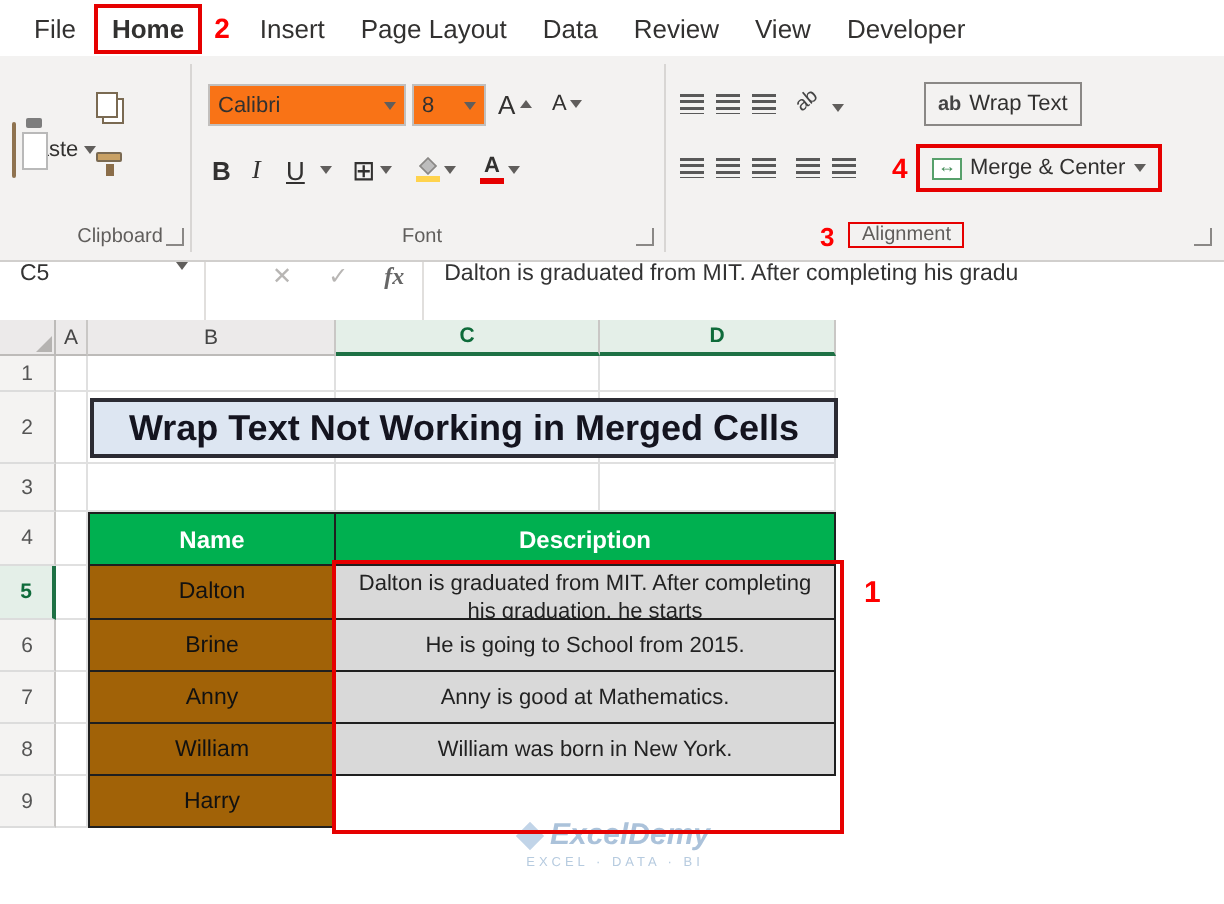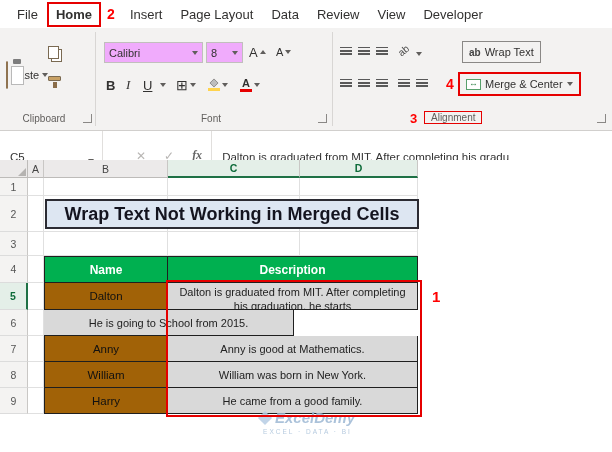--- a/index.html
+++ b/index.html
@@ -24,41 +24,41 @@
   .paste-btn{position:absolute;left:6px;top:10px;width:36px;height:74px;display:flex;flex-direction:row;align-items:center;gap:3px;cursor:default}
   .paste-ic{position:relative;width:22px;height:28px;background:#e8d9c3;border:1px solid #8f7350;border-radius:2px}
   .paste-ic::before{content:"";position:absolute;left:6px;top:-3px;width:8px;height:5px;background:#7d7d7d;border-radius:1px}
   .paste-ic::after{content:"";position:absolute;left:4px;top:4px;width:11px;height:17px;background:#fff;border:1px solid #b9b9b9}
   .paste-label{font-size:11px;color:#323130}
   .mini-btn{position:absolute;width:22px;height:20px;display:flex;align-items:center;justify-content:flex-start}
   .copy-ic{width:11px;height:13px;border:1px solid #7a6a52;background:#fff;box-shadow:3px 3px 0 -1px #fff,3px 3px 0 0 #7a6a52}
   .brush-ic{position:relative;width:13px;height:5px;background:#c8a165;border:1px solid #7a6a52;border-radius:1px}
   .brush-ic::after{content:"";position:absolute;left:4px;top:5px;width:4px;height:6px;background:#8a6d49}
 
-  .combo{position:absolute;height:21px;background:#f0abfc;border:1px solid #c1bfbd;display:flex;align-items:center;font-size:11px;padding:0 4px;justify-content:space-between}
+  .combo{position:absolute;height:21px;background:#f97316;border:1px solid #c1bfbd;display:flex;align-items:center;font-size:11px;padding:0 4px;justify-content:space-between}
   .btn-glyph{position:absolute;height:22px;display:flex;align-items:center;gap:2px;font-size:13px;color:#323130}
   .b{font-weight:700}
   .i{font-style:italic;font-family:"Liberation Serif",serif}
   .u{text-decoration:underline}
   .color-ic{display:inline-flex;flex-direction:column;align-items:center;line-height:9px}
   .color-bar{width:12px;height:3px;margin-top:1px}
   .fill-diamond{width:8px;height:8px;background:#bdbdbd;border:1px solid #8a8886;transform:rotate(45deg) scale(.8)}
 
   .bars{position:absolute;width:12px;height:10px;background:repeating-linear-gradient(to bottom,#595959 0 1.4px,transparent 1.4px 3.2px)}
   .orient{position:absolute;font-size:10px;color:#444;transform:rotate(-40deg)}
   .ribbon-btn{position:absolute;display:flex;align-items:center;gap:4px;font-size:11px;background:#f3f2f1;padding:0 6px}
   .wrap-btn{border:1px solid #8a8886;height:22px}
   .merge-btn{border:2px solid #e60000;height:24px}
   .ab-ic{font-size:10px;font-weight:700;color:#444}
   .merge-ic{position:relative;width:15px;height:11px;border:1px solid #57a06b;background:#fff}
   .merge-ic::before{content:"\2194";position:absolute;left:2px;top:-2px;font-size:9px;color:#3f8a54}
   .align-label-box{border:1.5px solid #e60000;padding:0 6px}
 
   
-  .fbar{position:absolute;top:131px;left:0;width:612px;height:33px;background:#fff;border-bottom:1px solid #cfcdcb;display:flex;align-items:flex-end}
+  .fbar{position:absolute;top:131px;left:0;width:612px;height:33px;background:#fff;border-bottom:1px solid #cfcdcb;display:flex;align-items:flex-start}
   .namebox{width:88px;padding-left:10px;font-size:11.5px;color:#333}
   .fbar-sep{width:1px;height:100%;background:#e1dfdd}
   .fbtn{font-size:12px;color:#b8b6b4;padding:0 9px}
   .fx{font-style:italic;font-family:"Liberation Serif",serif;color:#666;font-weight:700}
   .formula-text{font-size:11.5px;color:#333;white-space:nowrap;overflow:hidden;flex:1;padding-left:10px}
 
   
   .sheet{position:absolute;top:160px;left:0;width:612px;height:292px;background:#fff}
   .corner{position:absolute;left:0;top:0;width:28px;height:18px;background:#eceaea;border-right:1px solid #bdbbb9;border-bottom:1px solid #bdbbb9}
   .corner::after{content:"";position:absolute;right:1px;bottom:1px;width:0;height:0;border-left:8px solid transparent;border-bottom:8px solid #b5b3b1}
@@ -111,21 +111,21 @@
       <div class="paste-ic"></div>
       <div class="paste-label">Paste</div>
       <span class="caret"></span>
     </div>
     <div class="mini-btn" style="left:48px;top:14px">
       <span class="copy-ic"></span>
     </div>
     <div class="mini-btn" style="left:48px;top:40px">
       <span class="brush-ic"></span>
     </div>
-    <div class="group-label" style="left:0;width:88px">Clipboard</div>
+    <div class="group-label" style="left:16px;width:88px">Clipboard</div>
     <span class="launcher" style="left:83px;bottom:7px"></span>
     <div class="vsep" style="left:95px"></div>
 
     <div class="combo" style="left:104px;top:14px;width:99px">
       <span>Calibri</span>
       <span class="caret"></span>
     </div>
     <div class="combo" style="left:206px;top:14px;width:37px">
       <span>8</span>
       <span class="caret"></span>
@@ -252,20 +252,21 @@
       <div class="srow" style="height:27px">
         <div class="rowh sel">5</div>
         <div class="cell ca"></div>
         <div class="cell cb tbl first name-cell">Dalton</div>
         <div class="cell ccd tbl desc-cell">Dalton is graduated from MIT. After completing his graduation, he starts</div>
         <div class="filler"></div>
       </div>
       <div class="srow" style="height:26px">
         <div class="rowh">6</div>
         <div class="cell ca"></div>
+        <div class="cell cb tbl first name-cell">Brine</div>
         <div class="cell ccd tbl desc-cell" style="align-items:center;padding-top:0">He is going to School from 2015.</div>
         <div class="filler"></div>
       </div>
       <div class="srow" style="height:26px">
         <div class="rowh">7</div>
         <div class="cell ca"></div>
         <div class="cell cb tbl first name-cell">Anny</div>
         <div class="cell ccd tbl desc-cell" style="align-items:center;padding-top:0">Anny is good at Mathematics.</div>
         <div class="filler"></div>
       </div>
@@ -273,21 +274,20 @@
         <div class="rowh">8</div>
         <div class="cell ca"></div>
         <div class="cell cb tbl first name-cell">William</div>
         <div class="cell ccd tbl desc-cell" style="align-items:center;padding-top:0">William was born in New York.</div>
         <div class="filler"></div>
       </div>
       <div class="srow" style="height:26px">
         <div class="rowh">9</div>
         <div class="cell ca"></div>
         <div class="cell cb tbl first name-cell">Harry</div>
-        <div class="cell ccd tbl desc-cell" style="align-items:center;padding-top:0">He came from a good family.</div>
         <div class="filler"></div>
       </div>
     </div>
 
     <div class="title-box">Wrap Text Not Working in Merged Cells</div>
     <div class="red-range"></div>
     <div class="ann-one">1</div>
 
     <div class="watermark">
       <div class="wm-brand">

